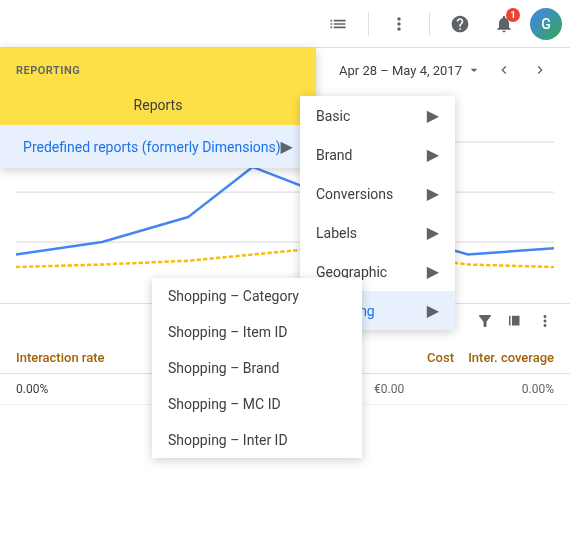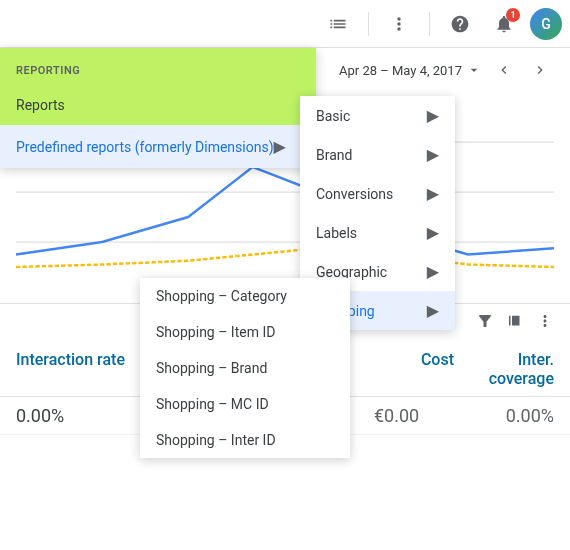--- a/index.html
+++ b/index.html
@@ -150,63 +150,64 @@
     }
     .table-icon-btn {
       color: #5f6368;
       cursor: pointer;
       font-size: 16px;
     }
     .table-header {
       display: flex;
       border-bottom: 1px solid #e0e0e0;
       padding: 8px 16px;
-      font-size: 16px;
-      color: #0369a1;
+      font-size: 13px;
+      color: #a16207;
       font-weight: 500;
+      align-items: center;
     }
     .table-header .col1 { flex: 1; }
     .table-header .col2 { width: 80px; text-align: right; }
     .table-header .col3 { width: 100px; text-align: right; }
     .table-row-data {
       display: flex;
       padding: 8px 16px;
-      font-size: 18px;
+      font-size: 12px;
       color: #3c4043;
       border-bottom: 1px solid #f1f3f4;
     }
     .table-row-data .col1 { flex: 1; }
     .table-row-data .col2 { width: 80px; color: #5f6368; }
     .table-row-data .col3 { width: 100px; text-align: right; color: #5f6368; }
 
     
     .reporting-menu {
       position: absolute;
       top: 0;
       left: 0;
       width: 316px;
-      background: #bef264;
+      background: #fde047;
       box-shadow: 0 2px 10px rgba(0,0,0,0.2);
       z-index: 10;
     }
     .reporting-header {
       padding: 16px 16px 8px 16px;
       font-size: 11px;
       font-weight: 600;
       color: #5f6368;
       letter-spacing: 0.5px;
     }
     .reporting-item {
       padding: 12px 16px;
       cursor: pointer;
       font-size: 14px;
       color: #3c4043;
       display: flex;
       align-items: center;
-      justify-content: flex-start;
+      justify-content: center;
     }
     .reporting-item.active {
       background: #e8f0fe;
       color: #1a73e8;
     }
     .reporting-item .arrow { color: #5f6368; font-size: 16px; }
 
     
     .submenu-level2 {
       position: absolute;
@@ -229,21 +230,21 @@
     .submenu-item.active {
       background: #e8f0fe;
       color: #1a73e8;
     }
     .submenu-item .arrow { color: #5f6368; font-size: 16px; }
 
     
     .submenu-level3 {
       position: absolute;
       top: 230px;
-      left: 140px;
+      left: 152px;
       width: 210px;
       background: #fff;
       box-shadow: 0 2px 10px rgba(0,0,0,0.2);
       z-index: 10;
     }
     .submenu-level3 .submenu-item {
       padding: 10px 16px;
     }
     .submenu-level3 .submenu-item:last-child {
       border: none;

